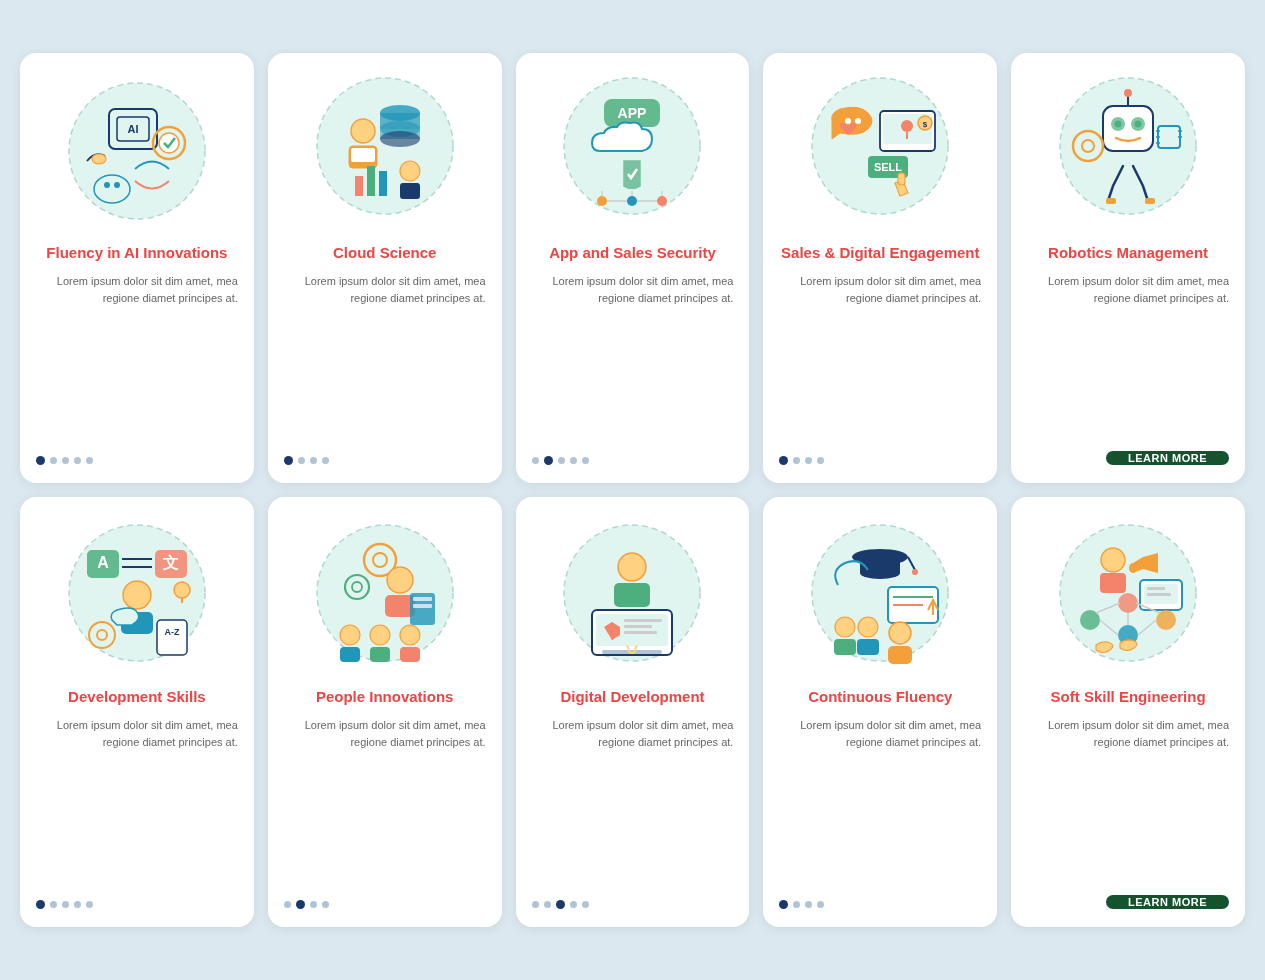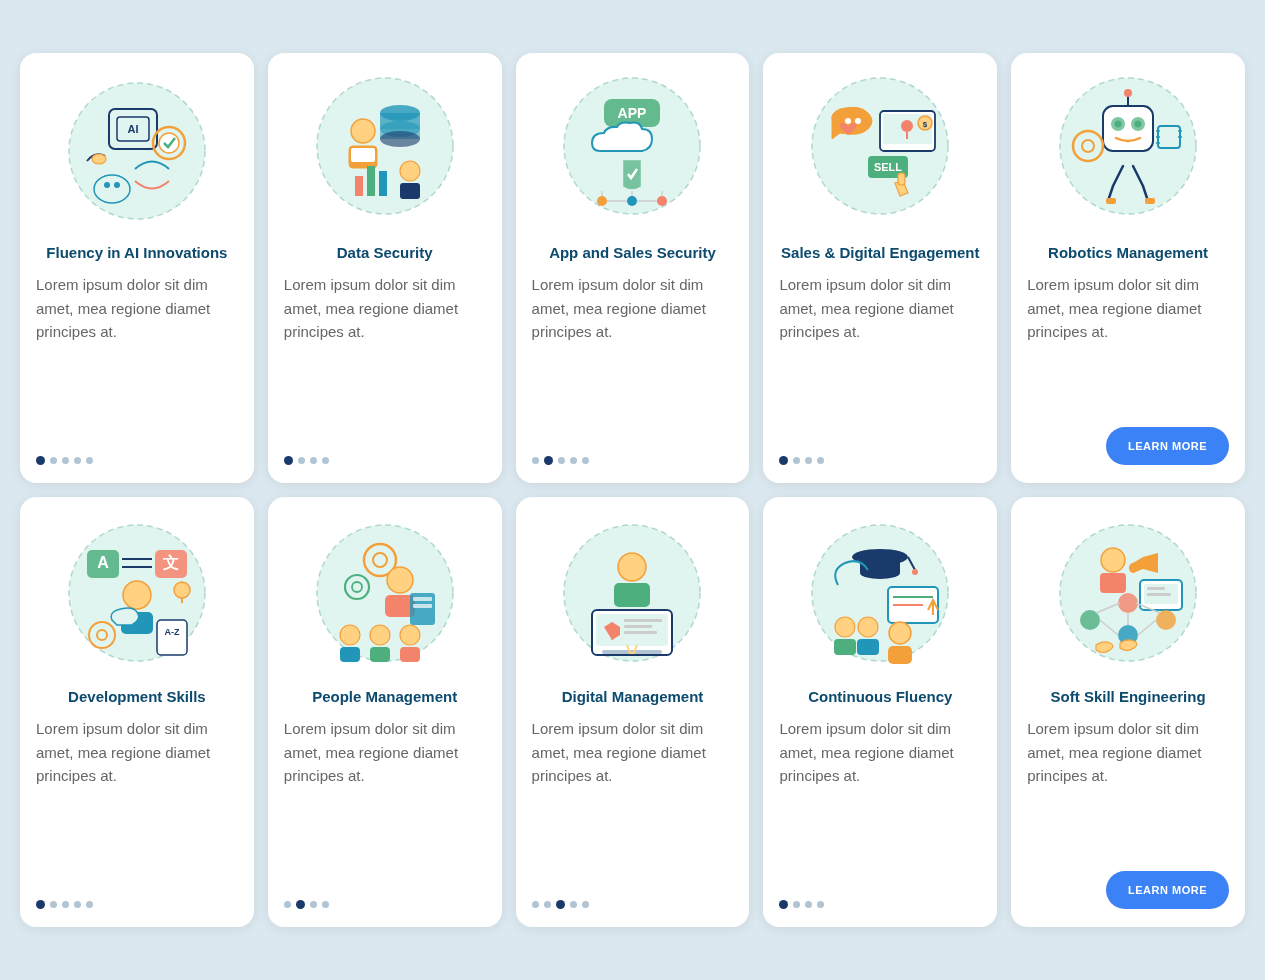--- a/index.html
+++ b/index.html
@@ -34,31 +34,31 @@
     .card-illustration {
       width: 160px;
       height: 160px;
       margin-bottom: 12px;
       flex-shrink: 0;
       display: flex;
       align-items: center;
       justify-content: center;
     }
     .card-title {
-      color: #0c4a6e;
+      color: #ef4444;
       font-weight: 700;
       font-size: 15px;
       text-align: center;
       margin-bottom: 10px;
       line-height: 1.35;
     }
     .card-desc {
       color: #666;
-      font-size: 15px;
-      text-align: left;
+      font-size: 11px;
+      text-align: right;
       line-height: 1.55;
       flex: 1;
     }
     .card-footer {
       width: 100%;
       margin-top: 14px;
       display: flex;
       align-items: center;
       justify-content: flex-start;
     }
@@ -75,25 +75,25 @@
       height: 7px;
       border-radius: 50%;
       background: #b0c4d4;
     }
     .dot.active {
       background: #1a3a6b;
       width: 9px;
       height: 9px;
     }
     .learn-btn {
-      background: #3b82f6;
+      background: #14532d;
       color: #fff;
       border: none;
       border-radius: 20px;
-      padding: 13px 22px;
+      padding: 1px 22px;
       font-size: 11px;
       font-weight: 600;
       cursor: pointer;
       letter-spacing: 0.5px;
       text-transform: uppercase;
     }
     
     .illus svg {
       width: 100%;
       height: 100%;
@@ -161,21 +161,21 @@
         <rect x="46" y="77" width="24" height="14" rx="2" fill="#fff"></rect>
 
         <rect x="50" y="105" width="8" height="20" fill="#f4836c"></rect>
         <rect x="62" y="95" width="8" height="30" fill="#4caf7d"></rect>
         <rect x="74" y="100" width="8" height="25" fill="#2196b8"></rect>
 
         <circle cx="105" cy="100" r="10" fill="#ffd180" stroke="#f4a03a" stroke-width="1.2"></circle>
         <rect x="95" y="112" width="20" height="16" rx="3" fill="#1a3a6b"></rect>
       </svg>
     </div>
-    <div class="card-title">Data Security</div>
+    <div class="card-title">Cloud Science</div>
     <div class="card-desc">Lorem ipsum dolor sit dim amet, mea regione diamet principes at.</div>
     <div class="card-footer">
       <div class="dots">
         <div class="dot active"></div>
         <div class="dot"></div>
         <div class="dot"></div>
         <div class="dot"></div>
       </div>
     </div>
   </div>
@@ -360,21 +360,21 @@
         <rect x="108" y="89" width="19" height="4" rx="1" fill="#fff" opacity="0.7"></rect>
 
         <circle cx="45" cy="120" r="10" fill="#ffd180" stroke="#f4a03a" stroke-width="1.2"></circle>
         <rect x="35" y="132" width="20" height="15" rx="4" fill="#2196b8"></rect>
         <circle cx="75" cy="120" r="10" fill="#ffd180" stroke="#f4a03a" stroke-width="1.2"></circle>
         <rect x="65" y="132" width="20" height="15" rx="4" fill="#4caf7d"></rect>
         <circle cx="105" cy="120" r="10" fill="#ffd180" stroke="#f4a03a" stroke-width="1.2"></circle>
         <rect x="95" y="132" width="20" height="15" rx="4" fill="#f4836c"></rect>
       </svg>
     </div>
-    <div class="card-title">People Management</div>
+    <div class="card-title">People Innovations</div>
     <div class="card-desc">Lorem ipsum dolor sit dim amet, mea regione diamet principes at.</div>
     <div class="card-footer">
       <div class="dots">
         <div class="dot"></div>
         <div class="dot active"></div>
         <div class="dot"></div>
         <div class="dot"></div>
       </div>
     </div>
   </div>
@@ -396,21 +396,21 @@
 
         <rect x="50" y="135" width="60" height="4" rx="2" fill="#b0c4d4"></rect>
 
         <path d="M75 130 L78 138 L82 138 L85 130" fill="none" stroke="#ffd180" stroke-width="2"></path>
 
         <rect x="72" y="104" width="38" height="3" rx="1" fill="#ccc"></rect>
         <rect x="72" y="110" width="28" height="3" rx="1" fill="#ccc"></rect>
         <rect x="72" y="116" width="33" height="3" rx="1" fill="#ccc"></rect>
       </svg>
     </div>
-    <div class="card-title">Digital Management</div>
+    <div class="card-title">Digital Development</div>
     <div class="card-desc">Lorem ipsum dolor sit dim amet, mea regione diamet principes at.</div>
     <div class="card-footer">
       <div class="dots">
         <div class="dot"></div>
         <div class="dot"></div>
         <div class="dot active"></div>
         <div class="dot"></div>
         <div class="dot"></div>
       </div>
     </div>

